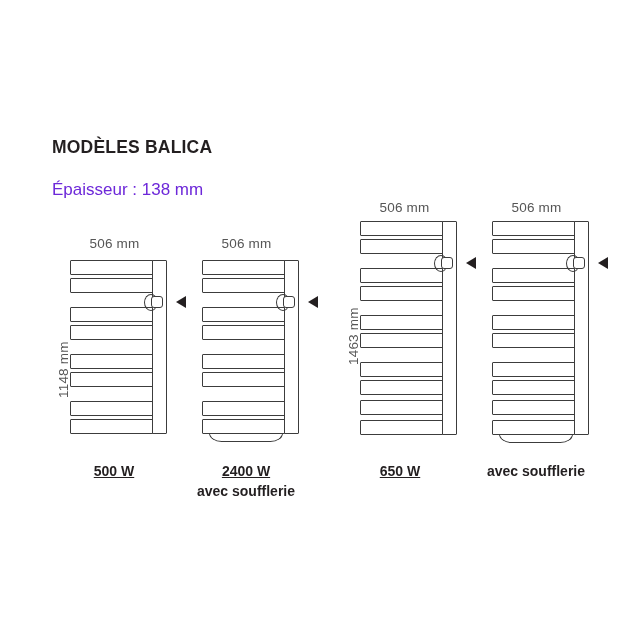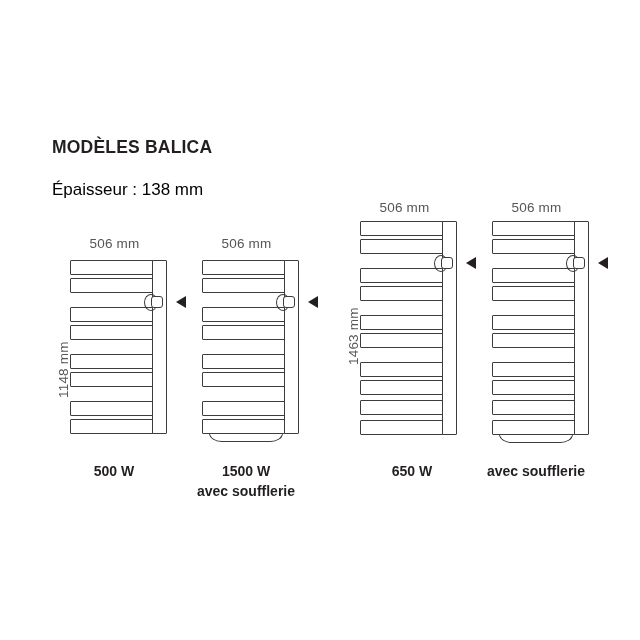--- a/index.html
+++ b/index.html
@@ -26,21 +26,21 @@
     letter-spacing: 0.2px;
     color: #231f20;
     white-space: nowrap;
   }
   #thickness-label {
     position: absolute;
     left: 52px;
     top: 180px;
     font-size: 17px;
     font-weight: 400;
-    color: #000000;
+    color: #6d28d9;
     white-space: nowrap;
   }
 
   
   .model {
     position: absolute;
   }
 
   .width-label {
     position: absolute;
@@ -130,21 +130,21 @@
   
   .caption {
     position: absolute;
     text-align: center;
     font-size: 14px;
     font-weight: bold;
     color: #231f20;
     line-height: 20px;
     white-space: nowrap;
   }
-  .caption .power { display: block; }
+  .caption .power { display: block; text-decoration: underline; }
   .caption .sub { display: block; }
 </style>
 </head>
 <body>
 
 <div id="page-title">MODÈLES BALICA</div>
 
 <div id="thickness-label">Épaisseur : 138 mm</div>
 
 <div class="model">
@@ -190,21 +190,21 @@
       <div class="bar" style="left:202px; top:419px;  width:88px; height:15px;"></div>
     </div>
     <div class="rail" style="left:284px; top:260px; width:15px; height:174px;"></div>
     <div class="control-bracket" style="left:276px; top:294px; width:14px; height:17px;"></div>
     <div class="control-box" style="left:283px; top:296px; width:12px; height:12px;"></div>
     <div class="arrow" style="left:308px; top:296px;"></div>
     <div class="blower" style="left:209px; top:433px; width:74px; height:9px;"></div>
   </div>
 
   <div class="caption" style="left:186px; top:461px; width:120px;">
-    <span class="power">1500 W</span>
+    <span class="power">2400 W</span>
     <span class="sub">avec soufflerie</span>
   </div>
 </div>
 
 <div class="model">
   <div class="width-label" style="left:352px; top:200px; width:105px;">506 mm</div>
 
   <div class="height-label" style="left:346px; top:365px;">1463 mm</div>
 
   <div class="radiator">
@@ -219,21 +219,21 @@
       <div class="bar" style="left:360px; top:380px;  width:88px; height:15px;"></div>
       <div class="bar" style="left:360px; top:400px;  width:88px; height:15px;"></div>
       <div class="bar" style="left:360px; top:420px;  width:88px; height:15px;"></div>
     </div>
     <div class="rail" style="left:442px; top:221px; width:15px; height:214px;"></div>
     <div class="control-bracket" style="left:434px; top:255px; width:14px; height:17px;"></div>
     <div class="control-box" style="left:441px; top:257px; width:12px; height:12px;"></div>
     <div class="arrow" style="left:466px; top:257px;"></div>
   </div>
 
-  <div class="caption" style="left:352px; top:461px; width:120px;">
+  <div class="caption" style="left:340px; top:461px; width:120px;">
     <span class="power">650 W</span>
     <span class="sub"></span>
   </div>
 </div>
 
 <div class="model">
   <div class="width-label" style="left:484px; top:200px; width:105px;">506 mm</div>
 
   <div class="radiator">
     <div class="bars">

